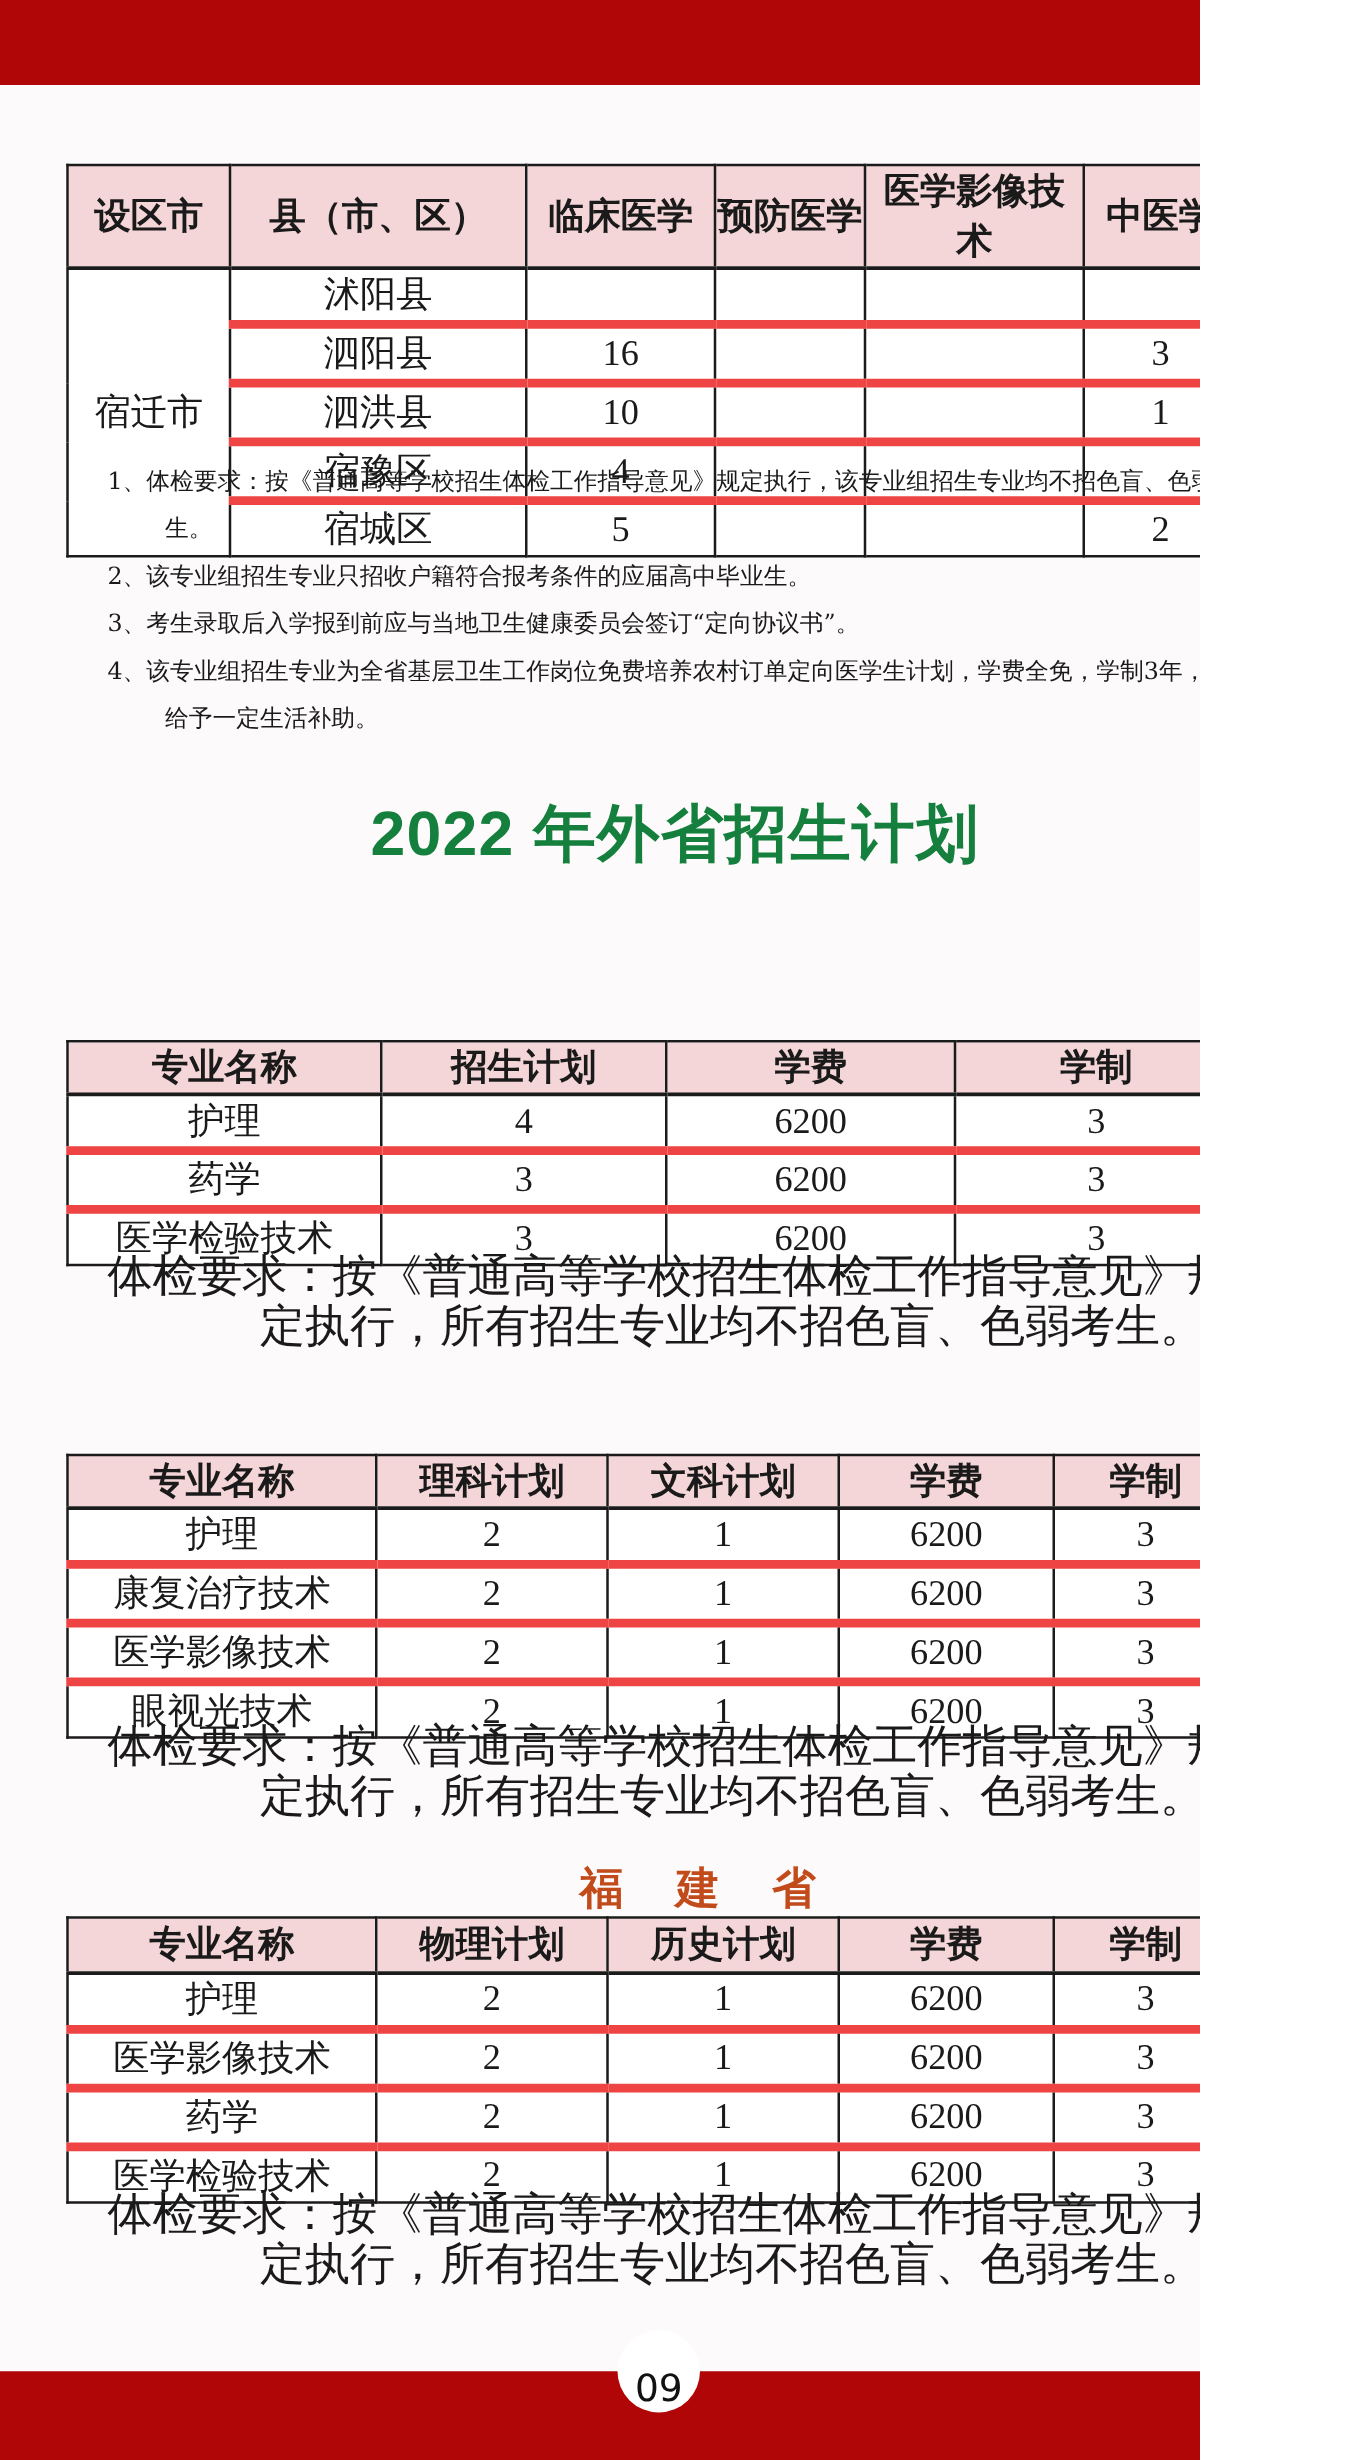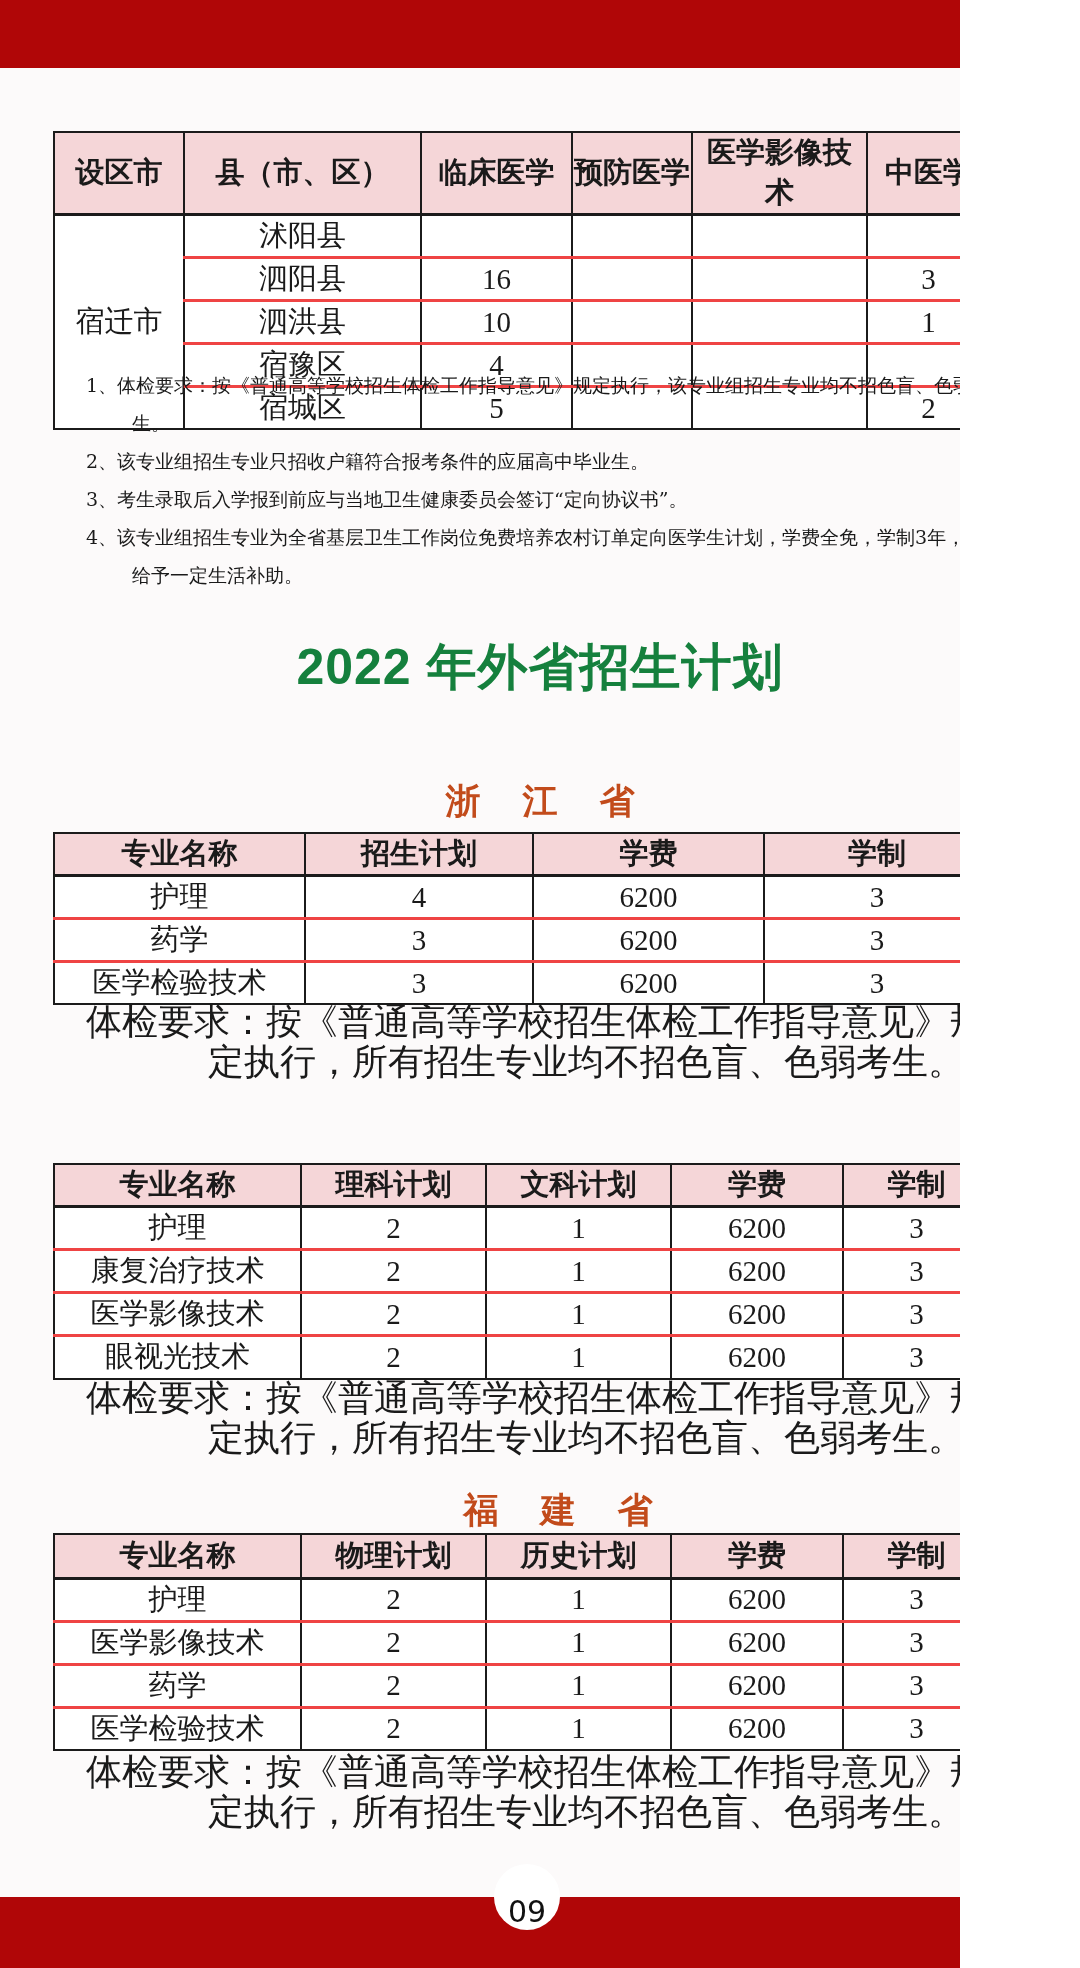--- a/index.html
+++ b/index.html
@@ -13,21 +13,21 @@
   .bar { left:0; width:1080px; background:#b00607; }
   .topbar { top:0; height:68px; }
   .bottombar { top:1897px; height:71px; }
 
   table.t { border-collapse:collapse; table-layout:fixed; background:#ffffff; }
   .t th, .t td {
     border:2px solid #1b1b1b; text-align:center; vertical-align:middle;
     font-size:29px; overflow:hidden; padding:0;
   }
   .t thead th { background:#f5d6d8; font-weight:bold; border-bottom:3px solid #1b1b1b; }
-  .t tbody tr + tr td { border-top:3px solid #ef4444; }
+  .t tbody tr + tr td { border-top:7px solid #ef4444; }
   .num { font-family:"Liberation Serif", serif; font-size:31px; }
 
   .t1 { left:53px; top:131px; width:936px; }
   .t1 tr { height:38px; }
 
   .tz { left:53px; top:832px; width:936px; }
   .tz thead tr { height:41px; } .tz tbody tr { height:42px; }
 
   .ta { left:53px; top:1163px; width:936px; }
   .ta thead tr { height:42px; } .ta tbody tr { height:43px; }
@@ -133,21 +133,20 @@
 
   <div class="abs notes">
     <div class="note">1、体检要求：按《普通高等学校招生体检工作指导意见》规定执行，该专业组招生专业均不招色盲、色弱考生。</div>
     <div class="note">2、该专业组招生专业只招收户籍符合报考条件的应届高中毕业生。</div>
     <div class="note">3、考生录取后入学报到前应与当地卫生健康委员会签订“定向协议书”。</div>
     <div class="note">4、该专业组招生专业为全省基层卫生工作岗位免费培养农村订单定向医学生计划，学费全免，学制3年，并给予一定生活补助。</div>
   </div>
 
   <h1 class="abs title">2022 年外省招生计划</h1>
 
-  <h2 class="abs phead ph-zj">浙江省</h2>
   <table class="abs t tz">
     <colgroup>
       <col style="width:251px">
         <col style="width:228px">
         <col style="width:231px">
         <col style="width:226px">
     </colgroup>
     <thead>
       <tr>
         <th>专业名称</th>

